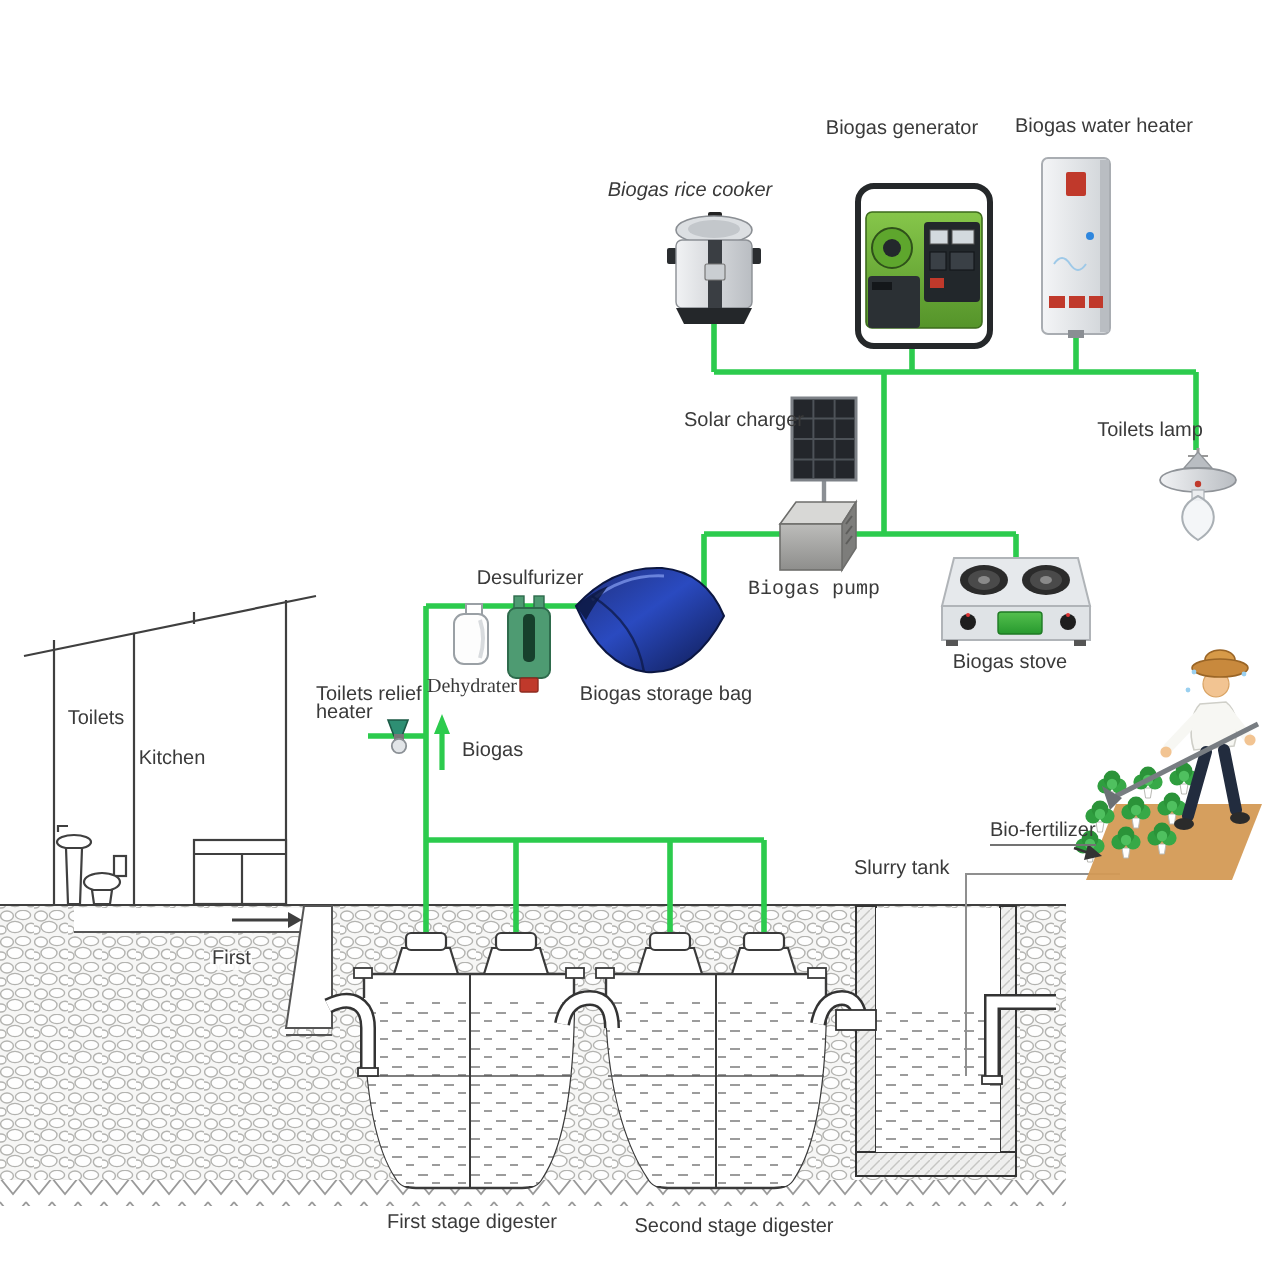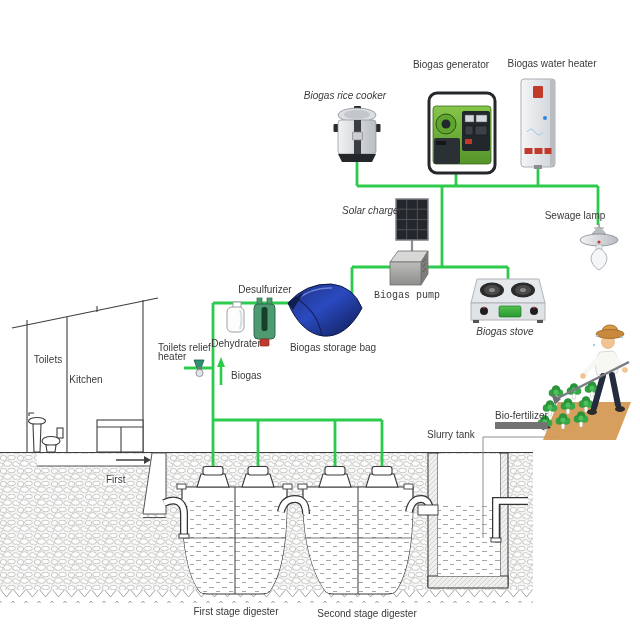--- a/index.html
+++ b/index.html
@@ -2,21 +2,21 @@
 <html><head>
 <meta charset="utf-8">
 <style>
   html,body{margin:0;padding:0;background:#fff;}
   #stage{position:relative;width:640px;height:640px;background:#ffffff;overflow:hidden;
          font-family:"Liberation Sans",sans-serif;}
   #art{position:absolute;left:0;top:0;}
   .lbl{position:absolute;font-size:10px;line-height:8.5px;color:#3a3a3a;white-space:nowrap;}
   .lbl.c{text-align:center;white-space:normal;}
   .lbl.bg{background:rgba(255,255,255,.85);padding:0 1px;}
-  .lbl.u{border-bottom:7px solid #737373;padding-bottom:1px;}
+  .lbl.u{border-bottom:1px solid #737373;padding-bottom:1px;}
 </style>
 </head>
 <body>
 
 <div id="stage">
 <svg id="art" width="640" height="640" viewBox="0 0 640 640" xmlns="http://www.w3.org/2000/svg">
   <defs>
     <pattern id="pebble" width="17" height="13" patternUnits="userSpaceOnUse">
       <rect width="17" height="13" fill="#f6f6f5"></rect>
       <g fill="#fefefe" stroke="#b3b3b0" stroke-width="0.7">
@@ -322,26 +322,26 @@
     <g>
       <line x1="537" y1="424" x2="546" y2="427" stroke="#333" stroke-width="1.2"></line>
       <polygon points="544,422 551,428 542,430" fill="#333"></polygon>
     </g>
   </g>
 </svg>
 
 <div class="lbl c" style="left:295px;top:92px;width:100px;font-style:italic;">Biogas rice cooker</div>
 <div class="lbl c" style="left:401px;top:61px;width:100px;">Biogas generator</div>
 <div class="lbl c" style="left:502px;top:60px;width:100px;">Biogas water heater</div>
-<div class="lbl c" style="left:332px;top:207px;width:80px;font-style:italic;">Solar charger</div>
-<div class="lbl c" style="left:535px;top:212px;width:80px;">Sewage lamp</div>
+<div class="lbl c" style="left:332px;top:207px;width:80px;">Solar charger</div>
+<div class="lbl c" style="left:535px;top:212px;width:80px;">Toilets lamp</div>
 <div class="lbl c" style="left:367px;top:292px;width:80px;font-family:Liberation Mono, monospace;">Biogas pump</div>
-<div class="lbl c" style="left:465px;top:328px;width:80px;font-style:italic;">Biogas stove</div>
+<div class="lbl c" style="left:465px;top:328px;width:80px;">Biogas stove</div>
 <div class="lbl c" style="left:225px;top:286px;width:80px;">Desulfurizer</div>
-<div class="lbl c" style="left:196px;top:340px;width:80px;">Dehydrater</div>
+<div class="lbl c" style="left:196px;top:340px;width:80px;font-family:Liberation Serif, serif;">Dehydrater</div>
 <div class="lbl c" style="left:283px;top:344px;width:100px;">Biogas storage bag</div>
 <div class="lbl" style="left:158px;top:344px;">Toilets relief</div>
 <div class="lbl" style="left:158px;top:352.5px;">heater</div>
 <div class="lbl" style="left:231px;top:372px;">Biogas</div>
 <div class="lbl c" style="left:18px;top:356px;width:60px;">Toilets</div>
 <div class="lbl c" style="left:56px;top:356px;width:60px;margin-top:20px;">Kitchen</div>
 <div class="lbl bg" style="left:105px;top:476px;">First</div>
 <div class="lbl" style="left:427px;top:431px;">Slurry tank</div>
 <div class="lbl u" style="left:495px;top:412px;">Bio-fertilizer</div>
 <div class="lbl c" style="left:166px;top:608px;width:140px;">First stage digester</div>

